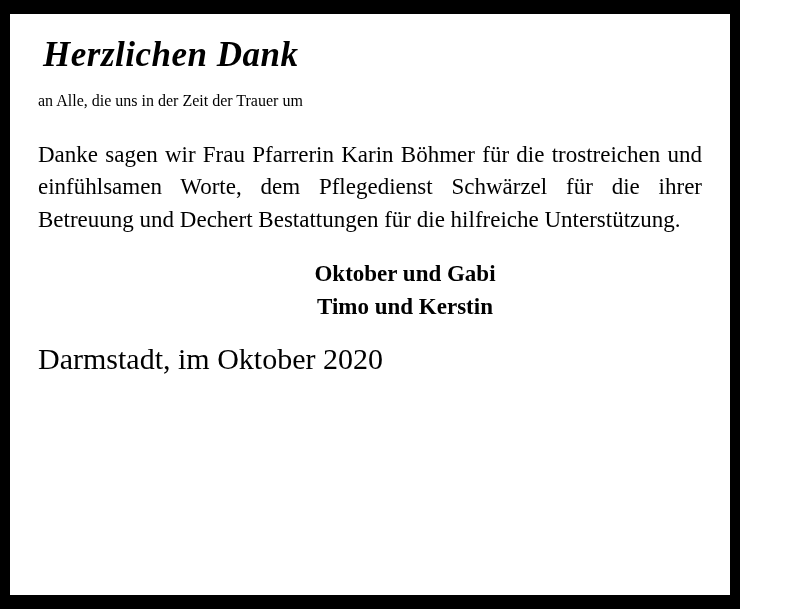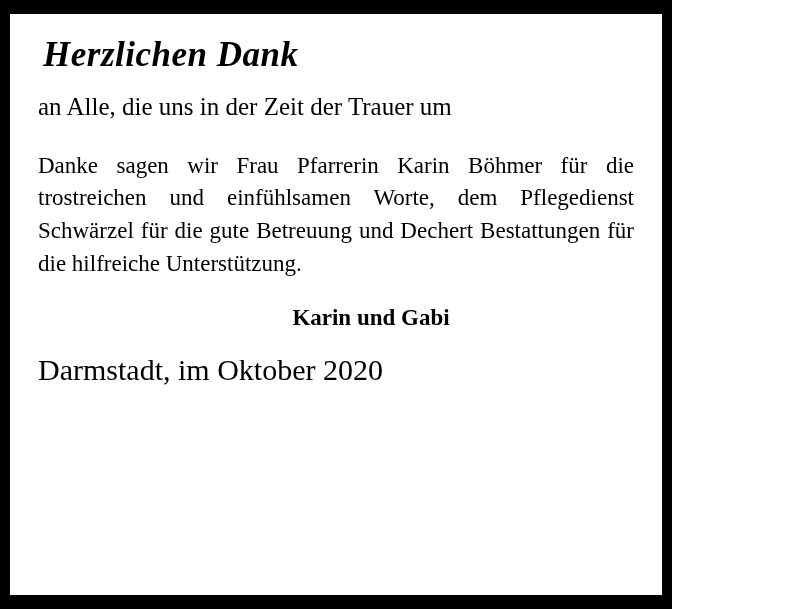--- a/index.html
+++ b/index.html
@@ -9,21 +9,21 @@
   }
   body {
     width: 800px;
     height: 609px;
     overflow: hidden;
     font-family: "Liberation Serif", serif;
   }
   .notice {
     position: relative;
     box-sizing: border-box;
-    width: 672px;
+    width: 740px;
     height: 609px;
     background: #ffffff;
     border-top: 14px solid #000000;
     border-bottom: 14px solid #000000;
     border-left: 10px solid #000000;
     border-right: 10px solid #000000;
     padding: 18px 28px 10px 28px;
   }
   .inner {
     box-sizing: border-box;
@@ -36,21 +36,21 @@
   .heading {
     font-family: "Liberation Serif", serif;
     font-style: italic;
     font-weight: bold;
     font-size: 35px;
     letter-spacing: 0.5px;
     line-height: 1.1;
     margin: 4px 0 0 5px;
   }
   .intro {
-    font-size: 25px;
+    font-size: 16px;
     line-height: 1.25;
     margin: 16px 0 0 0;
   }
   .deceased-name {
     text-align: center;
     font-size: 46px;
     line-height: 1.1;
     margin: 26px 0 0 0;
     letter-spacing: 0.5px;
   }
@@ -83,23 +83,24 @@
 
 <div class="notice">
   <div class="inner">
 
     <div class="heading">Herzlichen Dank</div>
 
     <div class="intro">an Alle, die uns in der Zeit der Trauer um</div>
 
 
     <div class="body-text">
-      <p class="justified">Danke sagen wir Frau Pfarrerin Karin Böhmer für die trostreichen und einfühlsamen Worte, dem Pflegedienst Schwärzel für die gute Betreuung und Dechert Bestattungen für die hilfreiche Unterstützung.</p>
+      <p class="justified">Danke sagen wir Frau Pfarrerin Karin Böhmer für die trostreichen und einfühlsamen Worte, dem Pflegedienst Schwärzel für die ihrer Betreuung und Dechert Bestattungen für die hilfreiche Unterstützung.</p>
     </div>
 
     <div class="signers">
-      <div>Karin und Gabi</div>
+      <div>Oktober und Gabi</div>
+      <div>Timo und Kerstin</div>
     </div>
 
     <div class="place-date">Darmstadt, im Oktober 2020</div>
 
   </div>
 </div>
 
 </body></html>

